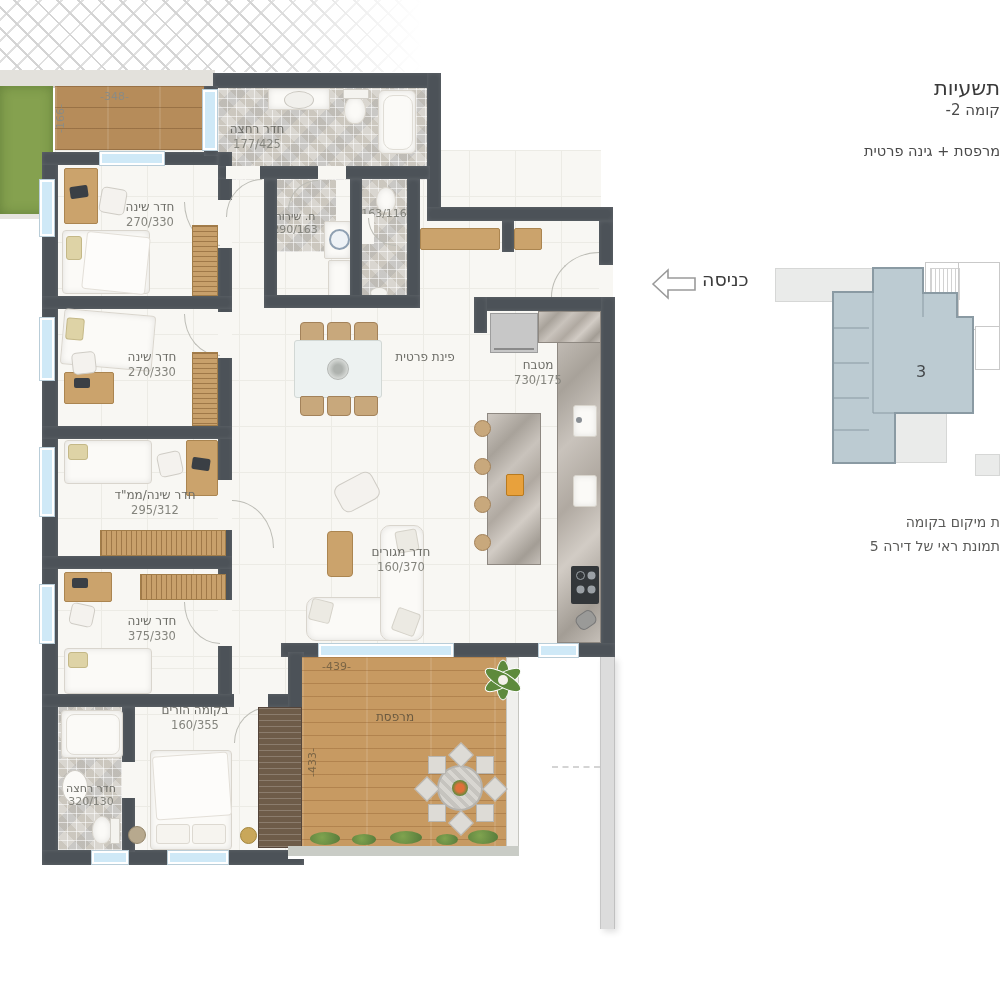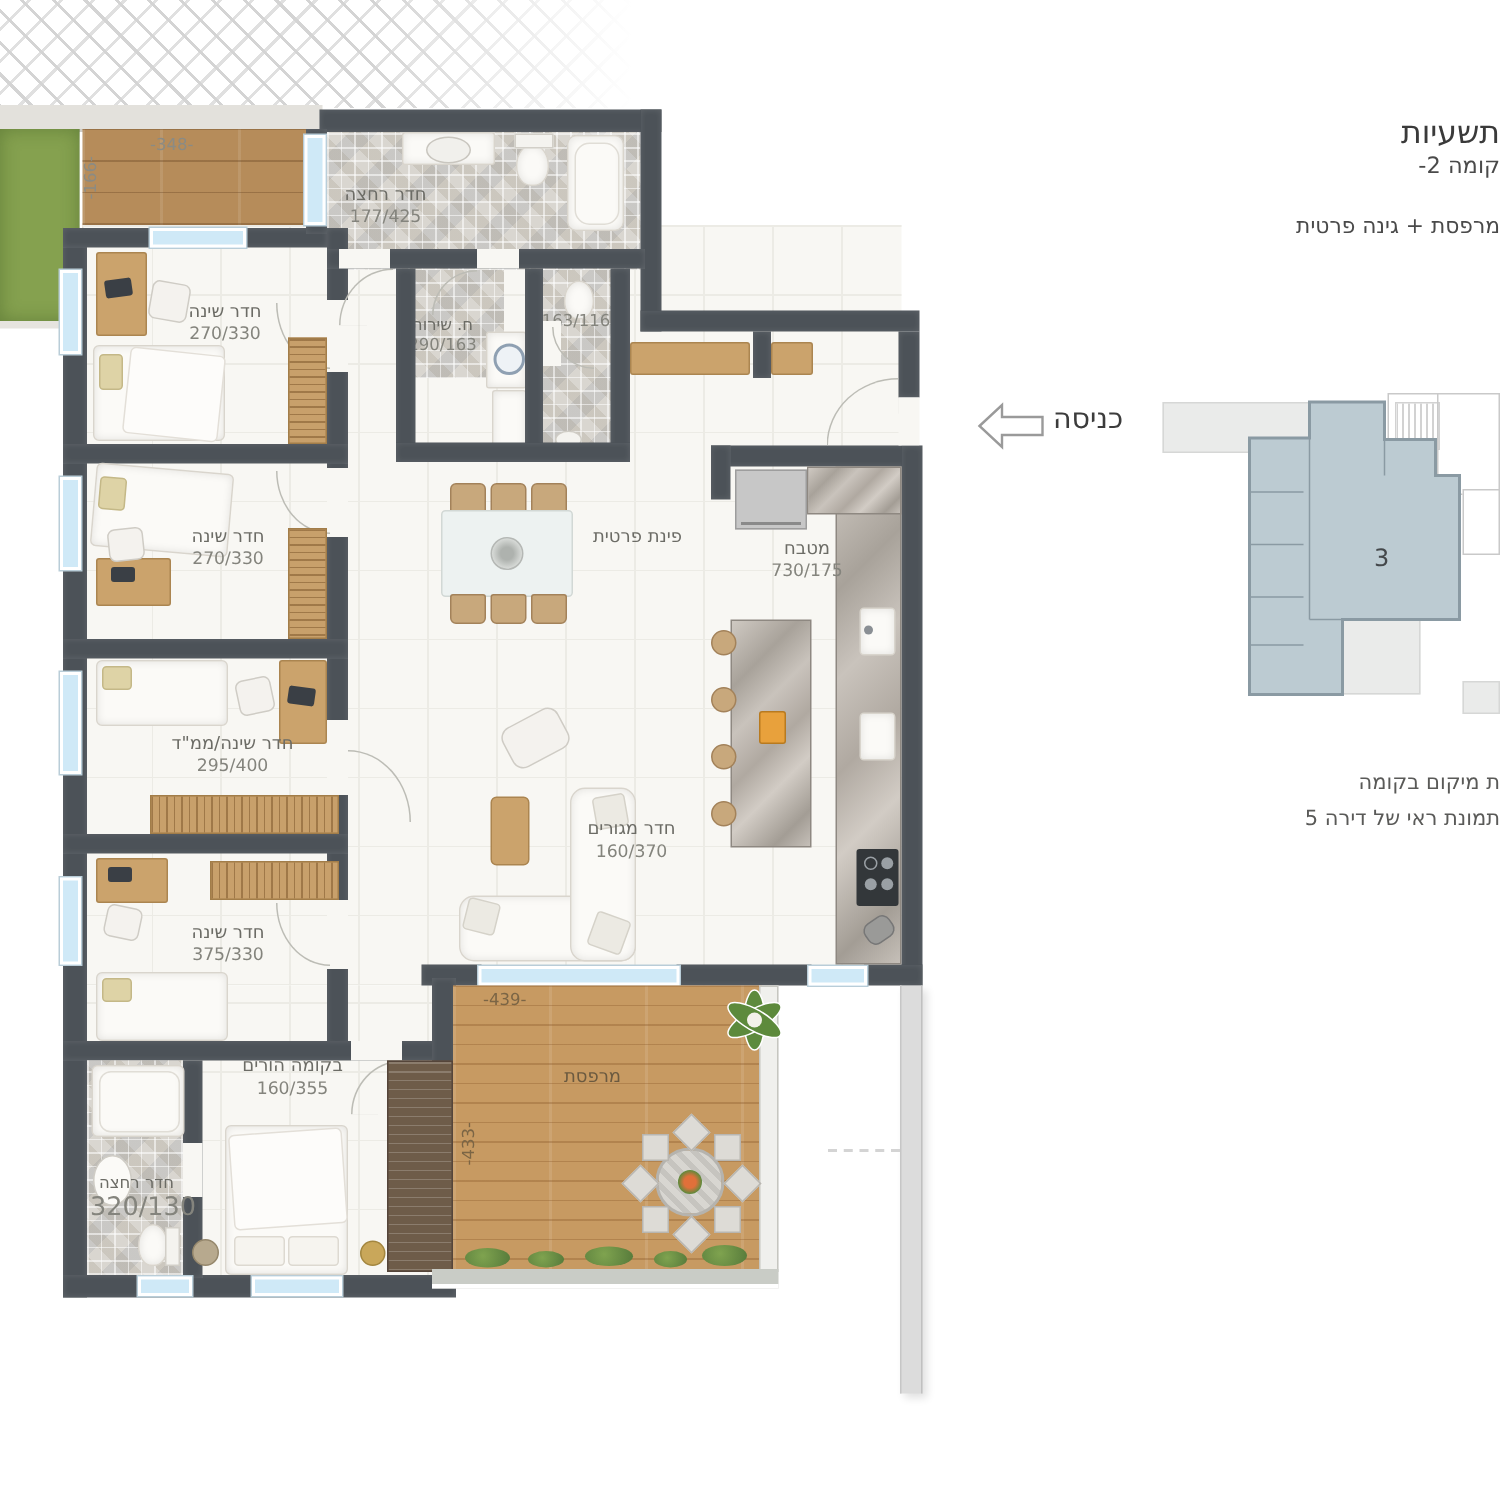--- a/index.html
+++ b/index.html
@@ -199,21 +199,21 @@
   </div>
 
   <div class="furnW" style="left:64px;top:440px;width:88px;height:44px;"></div>
   <div class="pillow" style="left:68px;top:444px;width:18px;height:14px;"></div>
   <div class="woodF" style="left:186px;top:440px;width:32px;height:56px;"></div>
   <div class="laptop" style="left:192px;top:458px;width:18px;height:12px;transform:rotate(8deg);"></div>
   <div class="chair" style="left:158px;top:452px;width:24px;height:24px;transform:rotate(-12deg);"></div>
   <div class="wardH" style="left:100px;top:530px;width:126px;height:26px;"></div>
   <div class="lbl" style="left:100px;top:488px;width:110px;">
     <span>חדר שינה/ממ"ד</span>
-    <span class="dim">295/400</span>
+    <span class="dim">295/312</span>
   </div>
 
   <div class="woodF" style="left:64px;top:572px;width:48px;height:30px;"></div>
   <div class="laptop" style="left:72px;top:578px;width:16px;height:10px;"></div>
   <div class="chair" style="left:70px;top:604px;width:24px;height:22px;transform:rotate(12deg);"></div>
   <div class="wardH" style="left:140px;top:574px;width:86px;height:26px;"></div>
   <div class="furnW" style="left:64px;top:648px;width:88px;height:46px;"></div>
   <div class="pillow" style="left:68px;top:652px;width:18px;height:14px;"></div>
   <div class="lbl" style="left:112px;top:614px;width:80px;">
     <span>חדר שינה</span>
@@ -233,21 +233,21 @@
   </div>
 
   <div class="mosaic" style="left:58px;top:707px;width:64px;height:143px;"></div>
   <div class="furnW" style="left:61px;top:710px;width:62px;height:48px;border-radius:4px;"></div>
   <div class="abs" style="left:66px;top:714px;width:52px;height:39px;border:1px solid #e0ddd6;border-radius:8px;"></div>
   <div class="abs" style="left:62px;top:770px;width:24px;height:32px;background:#fbfaf7;border:1px solid #cfccc5;border-radius:50%;"></div>
   <div class="furnW" style="left:92px;top:816px;width:20px;height:28px;border-radius:50% 50% 45% 45%;"></div>
   <div class="abs" style="left:110px;top:818px;width:8px;height:24px;background:#f4f3ef;border:1px solid #d2cfc8;"></div>
   <div class="lbl" style="left:60px;top:782px;width:62px;font-size:11px;">
     <span>חדר רחצה</span>
-    <span class="dim" style="font-size:17px;">320/130</span>
+    <span class="dim" style="font-size:11px;">320/130</span>
   </div>
 
   <div class="marble" style="left:557px;top:311px;width:44px;height:332px;"></div>
   <div class="marble" style="left:538px;top:311px;width:63px;height:32px;"></div>
   <div class="abs" style="left:490px;top:313px;width:48px;height:40px;background:#c7c7c7;border:1px solid #9d9d9d;box-sizing:border-box;"></div>
   <div class="abs" style="left:494px;top:348px;width:40px;height:2px;background:#8a8a8a;"></div>
   <div class="furnW" style="left:573px;top:405px;width:24px;height:32px;border-radius:3px;"></div>
   <div class="abs" style="left:576px;top:417px;width:6px;height:6px;background:#8a8f94;border-radius:50%;"></div>
   <div class="furnW" style="left:573px;top:475px;width:24px;height:32px;border-radius:3px;"></div>
   <div class="abs" style="left:571px;top:566px;width:28px;height:38px;background:#33373a;border-radius:2px;"></div>
@@ -277,21 +277,21 @@
     <span>פינת פרטית</span>
   </div>
 
   <div class="chair" style="left:336px;top:477px;width:42px;height:30px;transform:rotate(-28deg);border-radius:8px;"></div>
   <div class="woodF" style="left:327px;top:531px;width:26px;height:46px;border-radius:4px;"></div>
   <div class="furnW" style="left:306px;top:597px;width:118px;height:44px;border-radius:10px;"></div>
   <div class="furnW" style="left:380px;top:525px;width:44px;height:116px;border-radius:10px;"></div>
   <div class="pillow" style="left:310px;top:600px;width:20px;height:20px;background:#eceae3;border-color:#d5d2c9;transform:rotate(14deg);"></div>
   <div class="pillow" style="left:396px;top:530px;width:20px;height:20px;background:#eceae3;border-color:#d5d2c9;transform:rotate(-10deg);"></div>
   <div class="pillow" style="left:394px;top:610px;width:22px;height:22px;background:#eceae3;border-color:#d5d2c9;transform:rotate(20deg);"></div>
-  <div class="lbl" style="left:376px;top:545px;width:90px;">
+  <div class="lbl" style="left:356px;top:545px;width:90px;">
     <span>חדר מגורים</span>
     <span class="dim">160/370</span>
   </div>
 
   <div class="wood2" style="left:302px;top:657px;width:206px;height:191px;"></div>
   <div class="abs" style="left:506px;top:657px;width:13px;height:191px;background:#f0f0ed;border:1px solid #c6c6c0;box-sizing:border-box;"></div>
   <div class="abs" style="left:288px;top:846px;width:231px;height:13px;background:#c9ccc6;border-bottom:3px solid #ffffff;box-sizing:border-box;"></div>
   <div class="dimTxt" style="left:322px;top:660px;color:#7b6545;">-439-</div>
   <div class="dimTxt vert" style="left:298px;top:756px;color:#7b6545;">-433-</div>
   <div class="lbl" style="left:360px;top:710px;width:70px;color:#6b5a40;">

